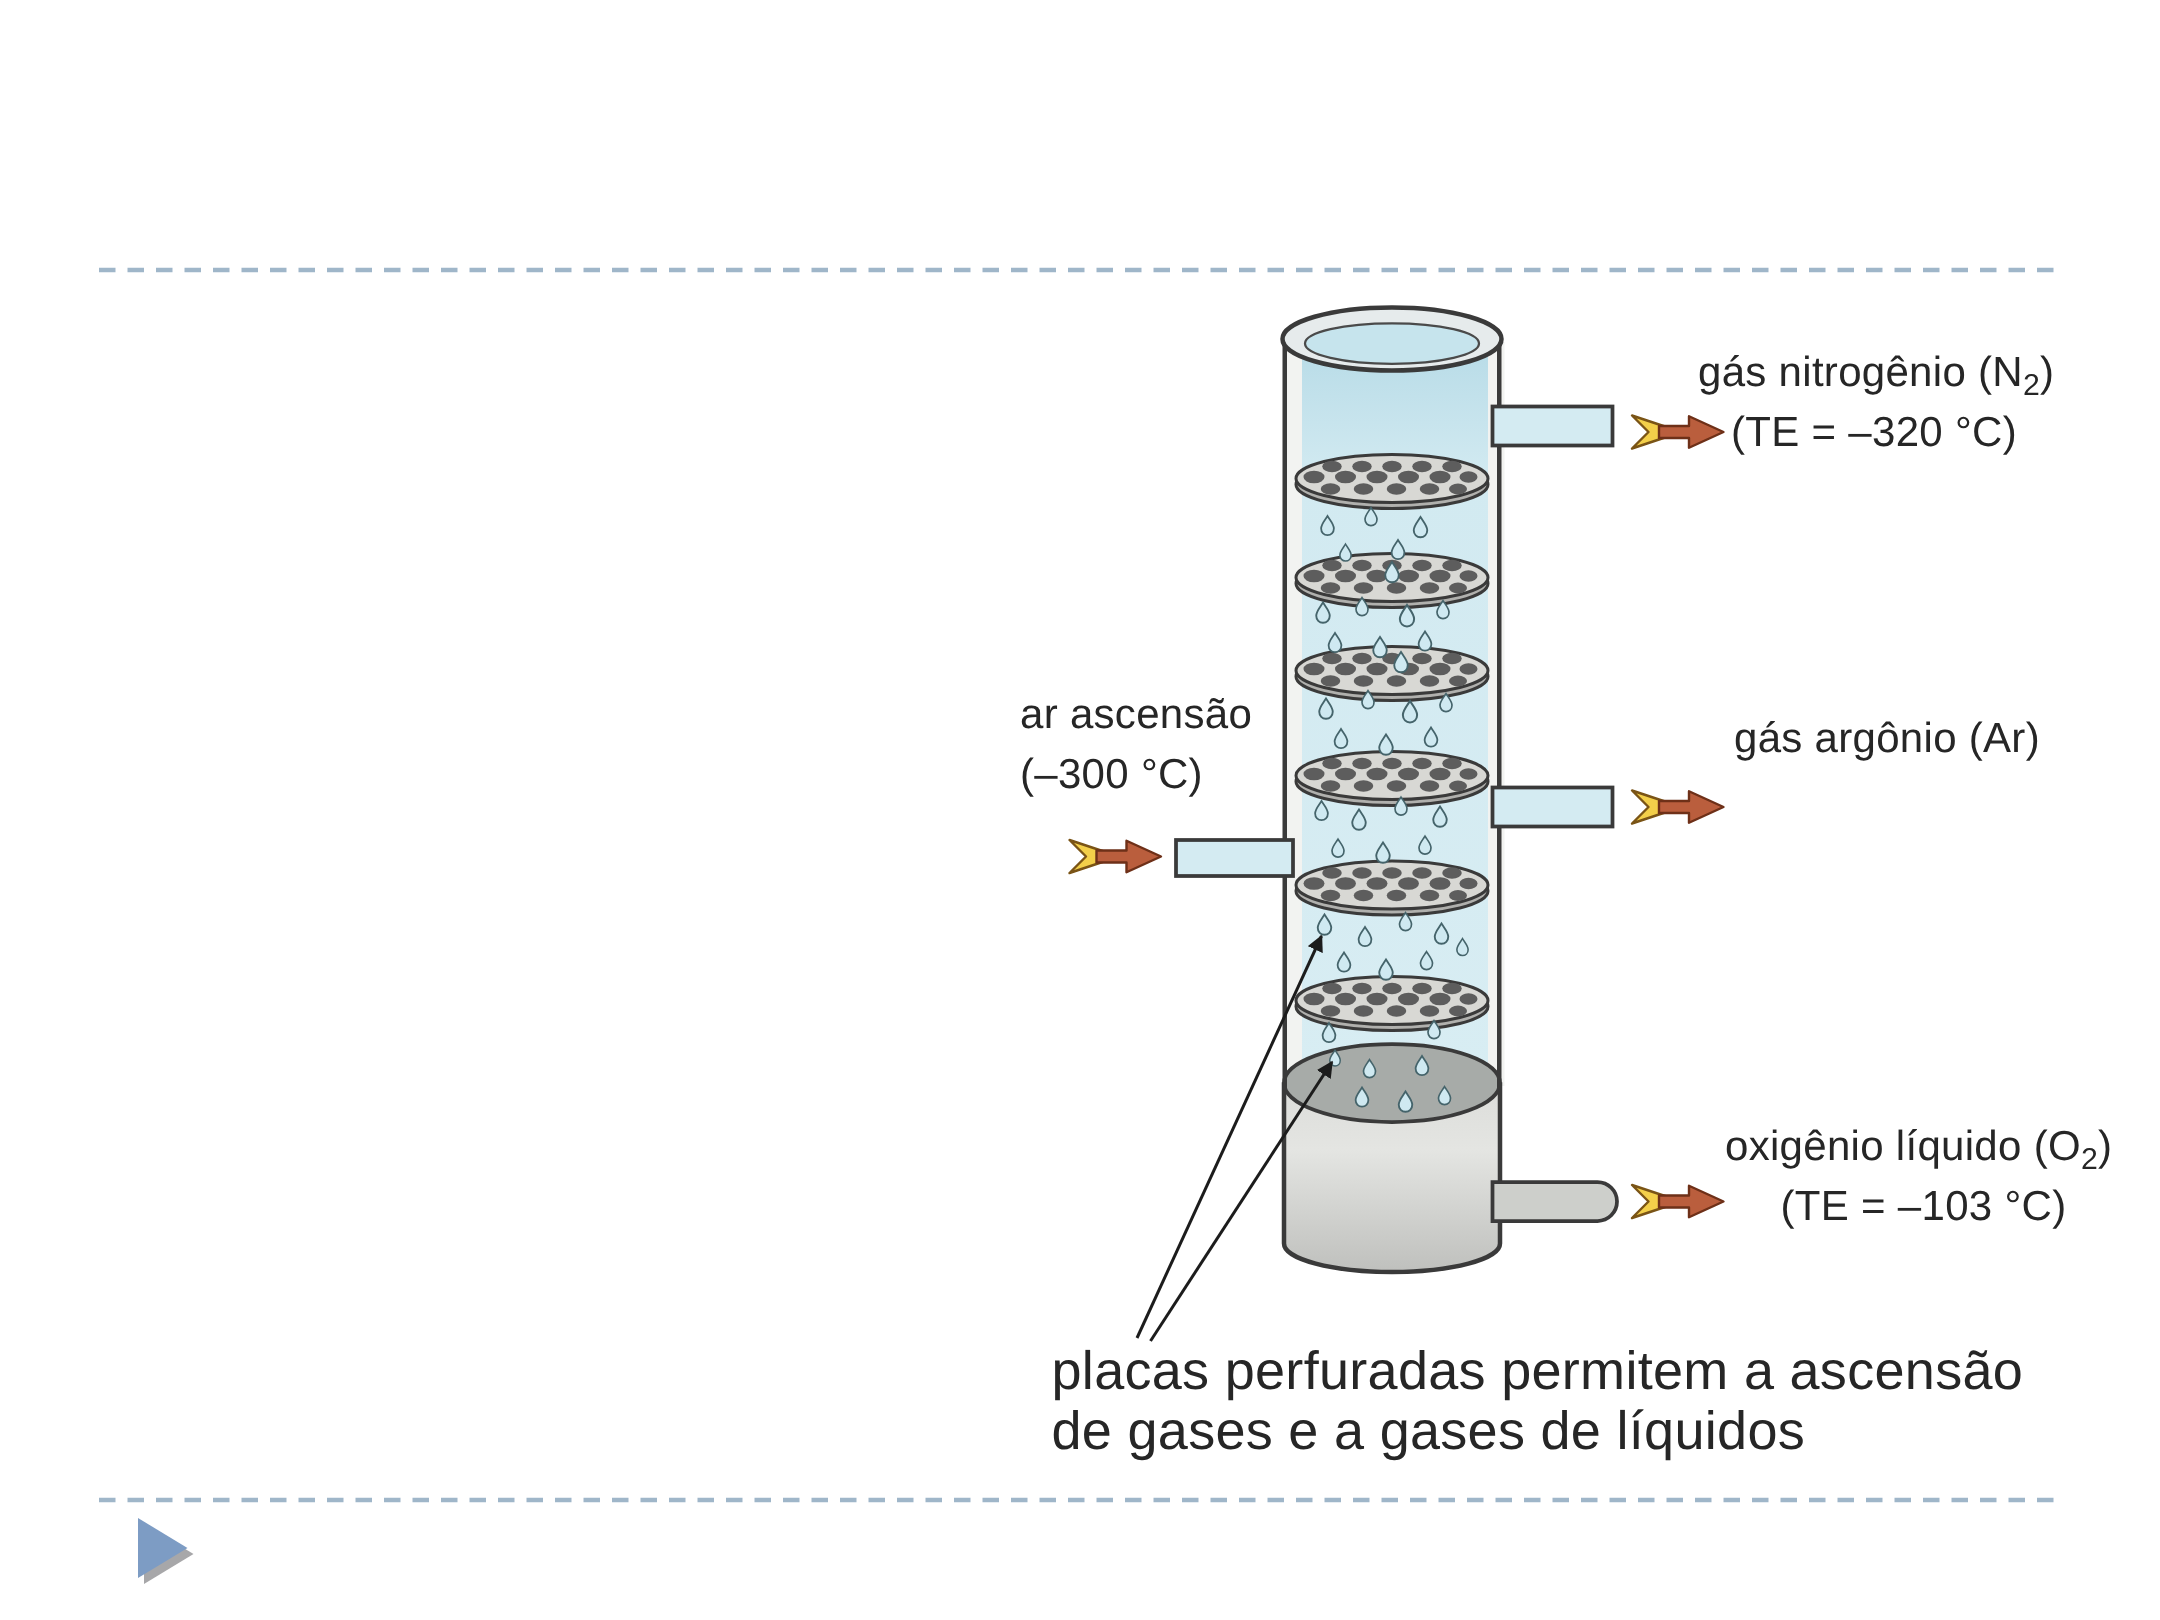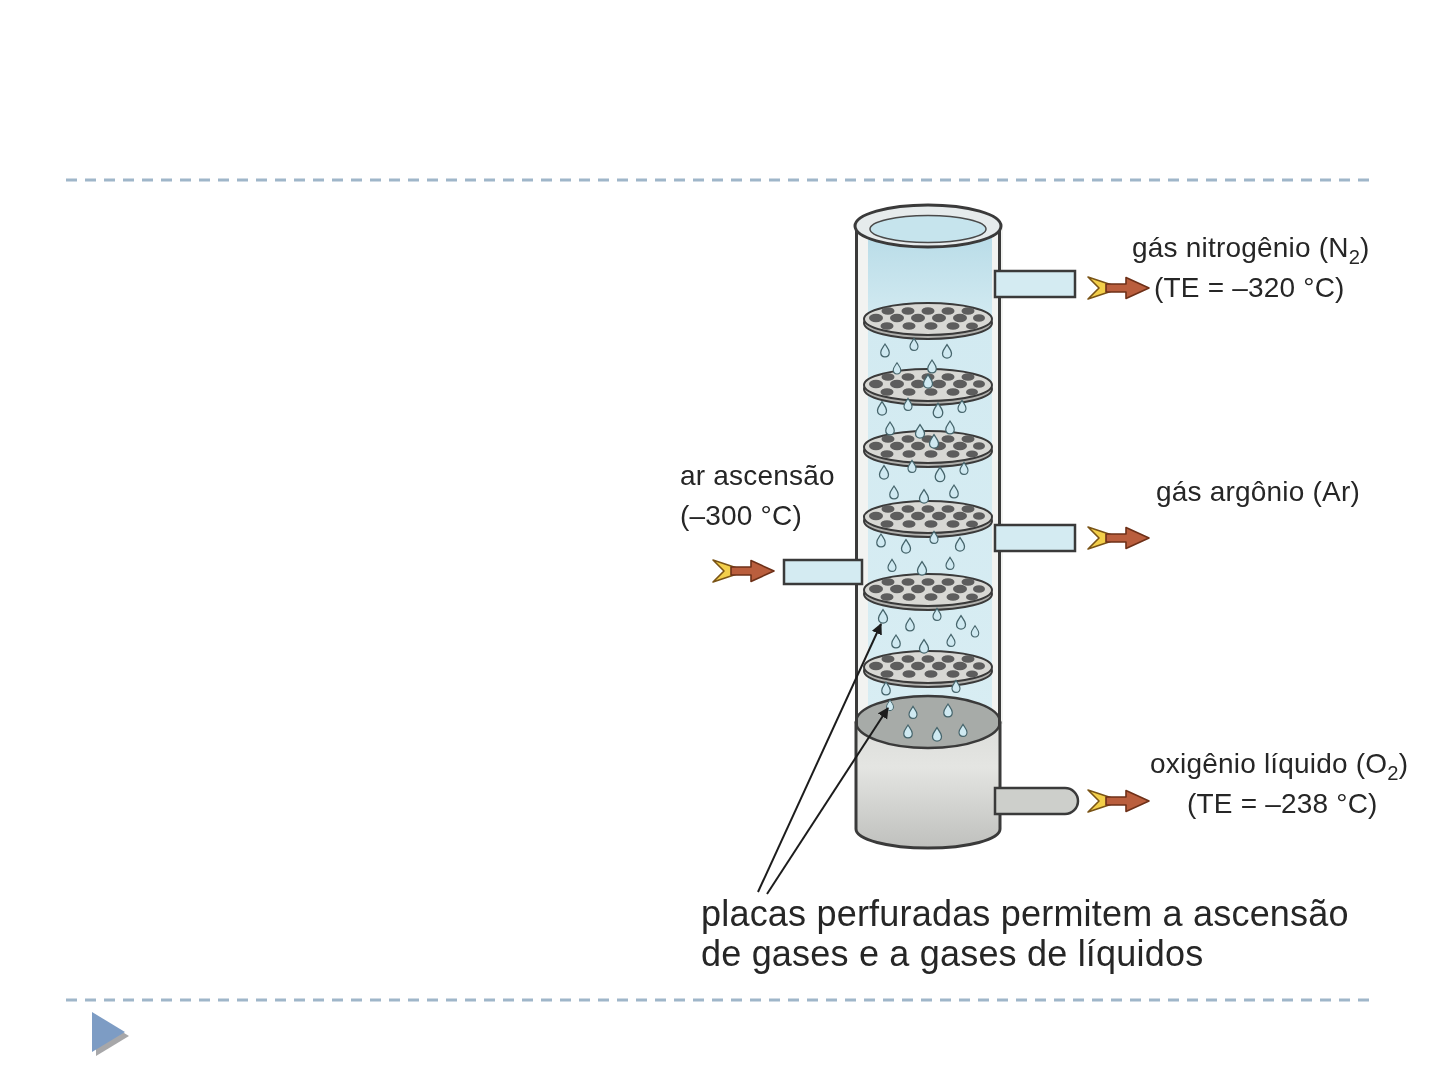--- a/index.html
+++ b/index.html
@@ -196,21 +196,21 @@
     <div>ar ascensão</div>
     <div>(–300 °C)</div>
   </div>
 
   <div class="lbl" style="left:1156px;top:472px;">
     <div>gás argônio (Ar)</div>
   </div>
 
   <div class="lbl" style="left:1116px;top:744px;margin-left:34px;">
     <div><span>oxigênio líquido (O</span><sub>2</sub><span>)</span></div>
-    <div class="indent37">(TE = –238 °C)</div>
+    <div class="indent37">(TE = –103 °C)</div>
   </div>
 
   <div class="caption" style="left:701px;top:894px;">
     <div>placas perfuradas permitem a ascensão</div>
     <div>de gases e a gases de líquidos</div>
   </div>
 
 </div>
 
 </body></html>

